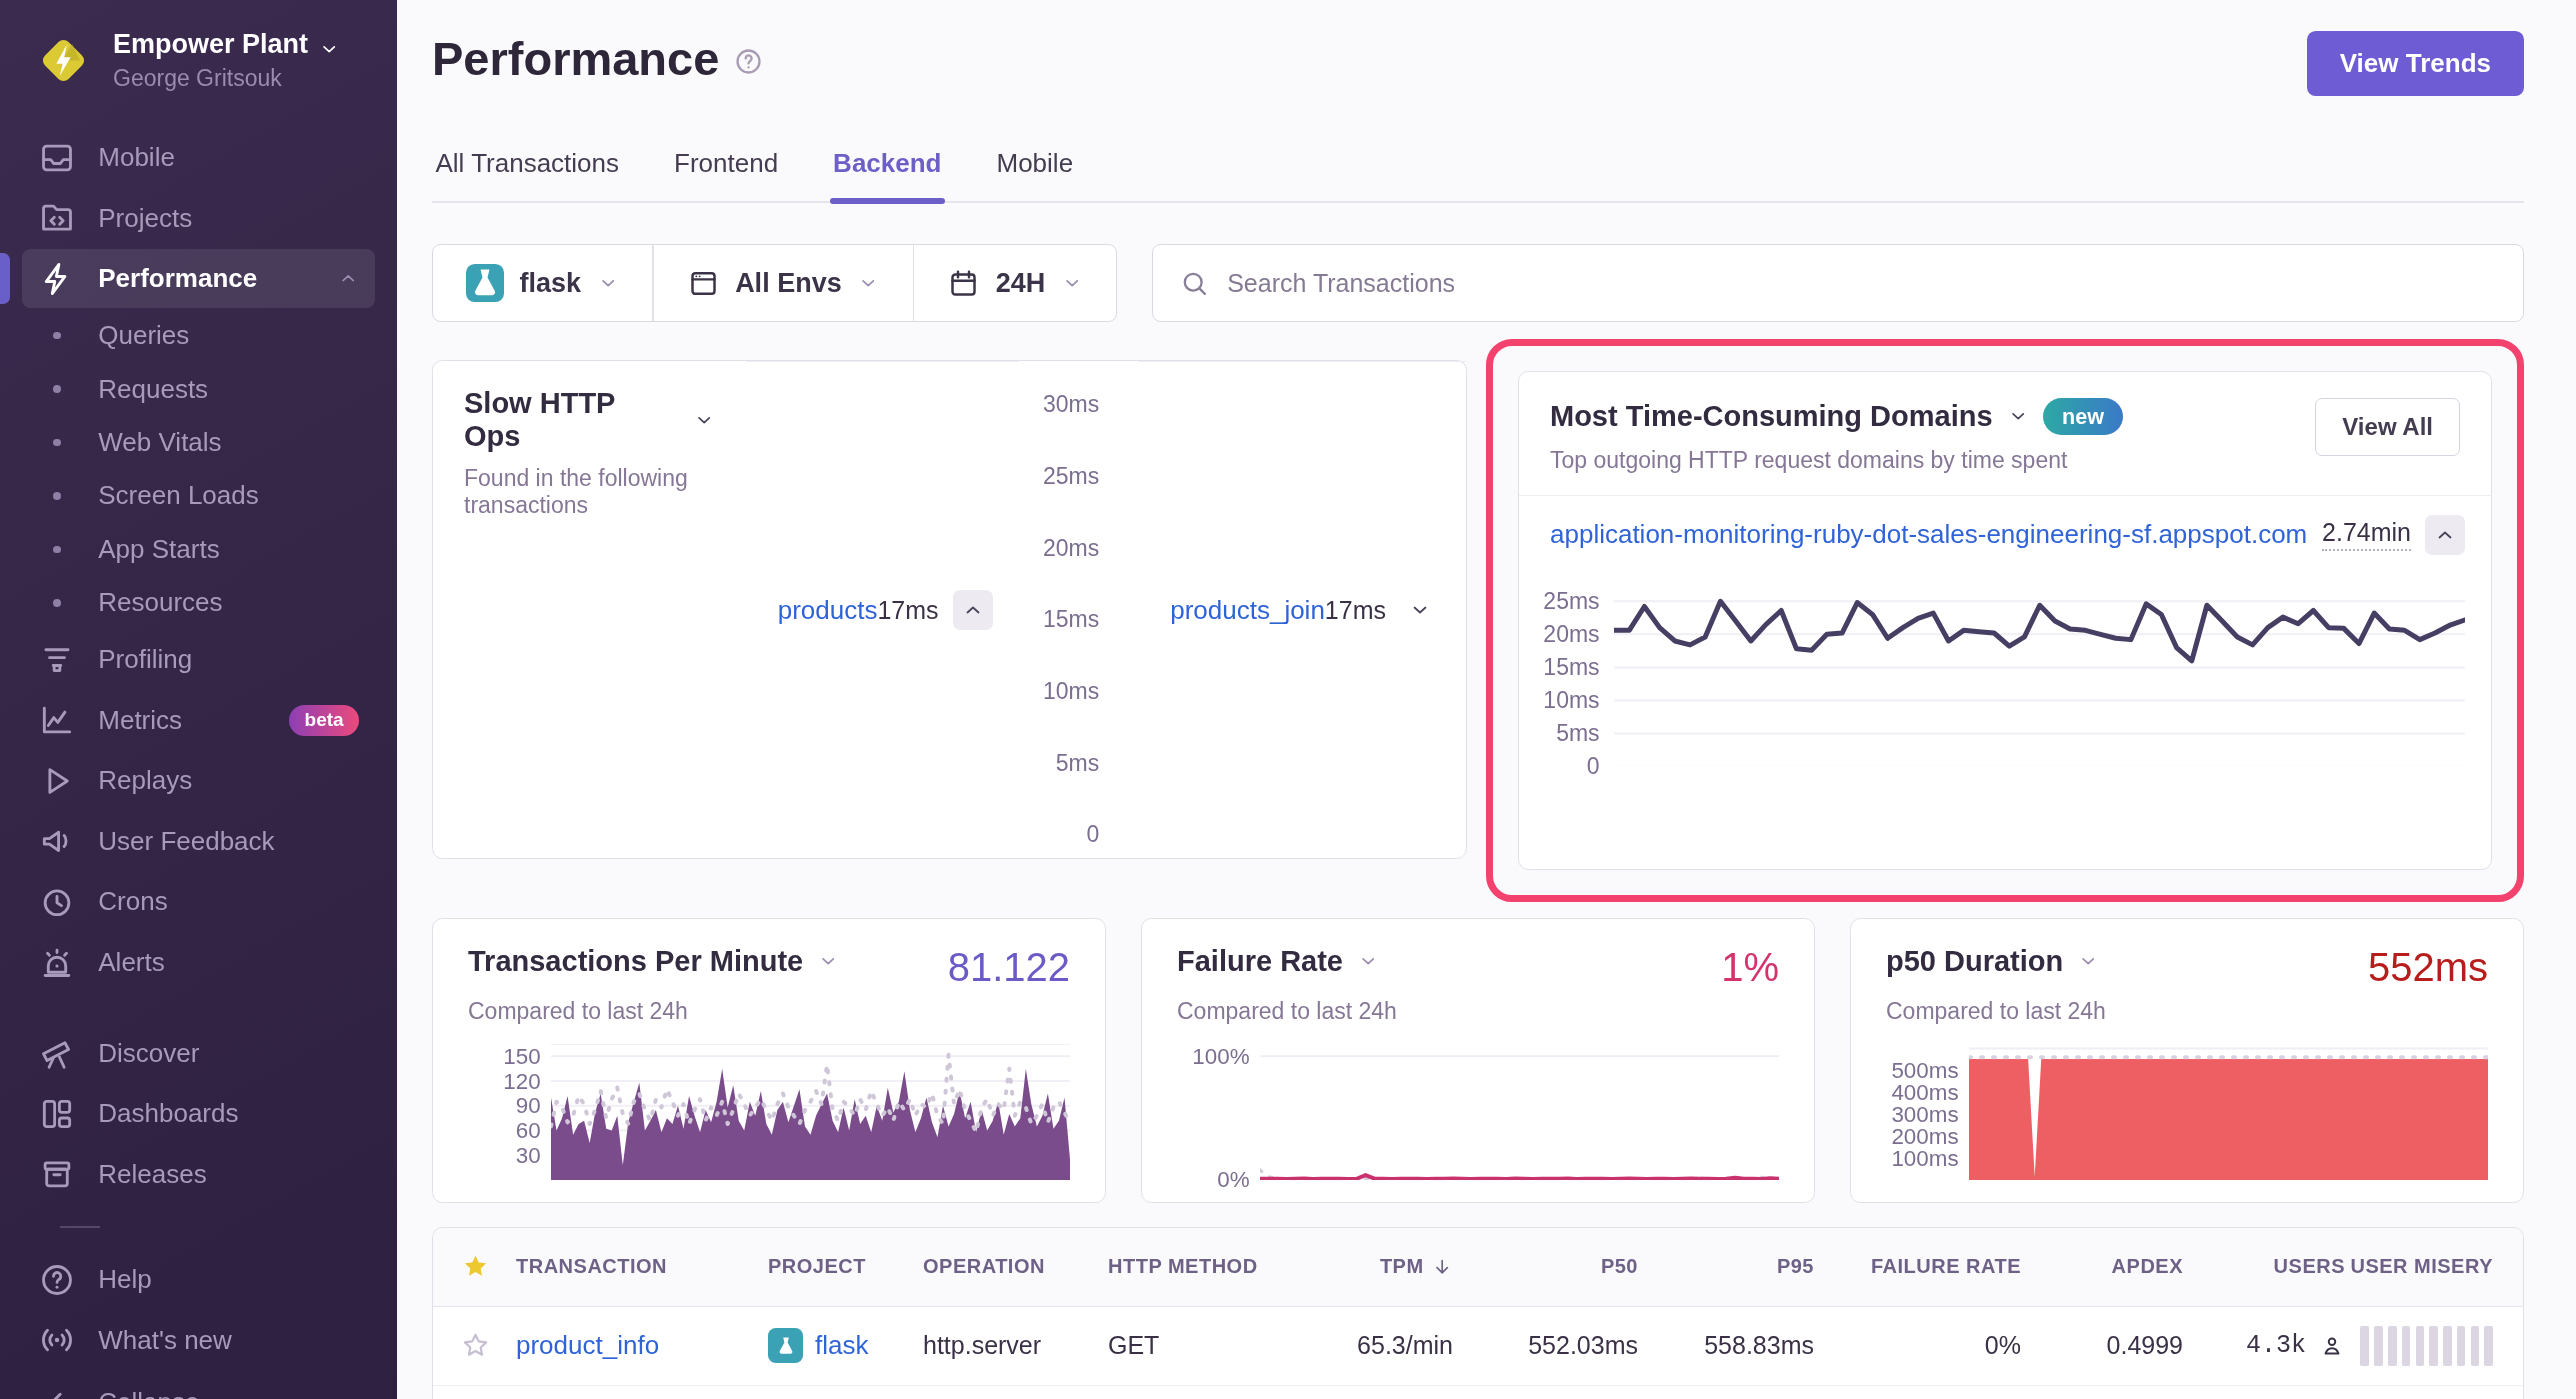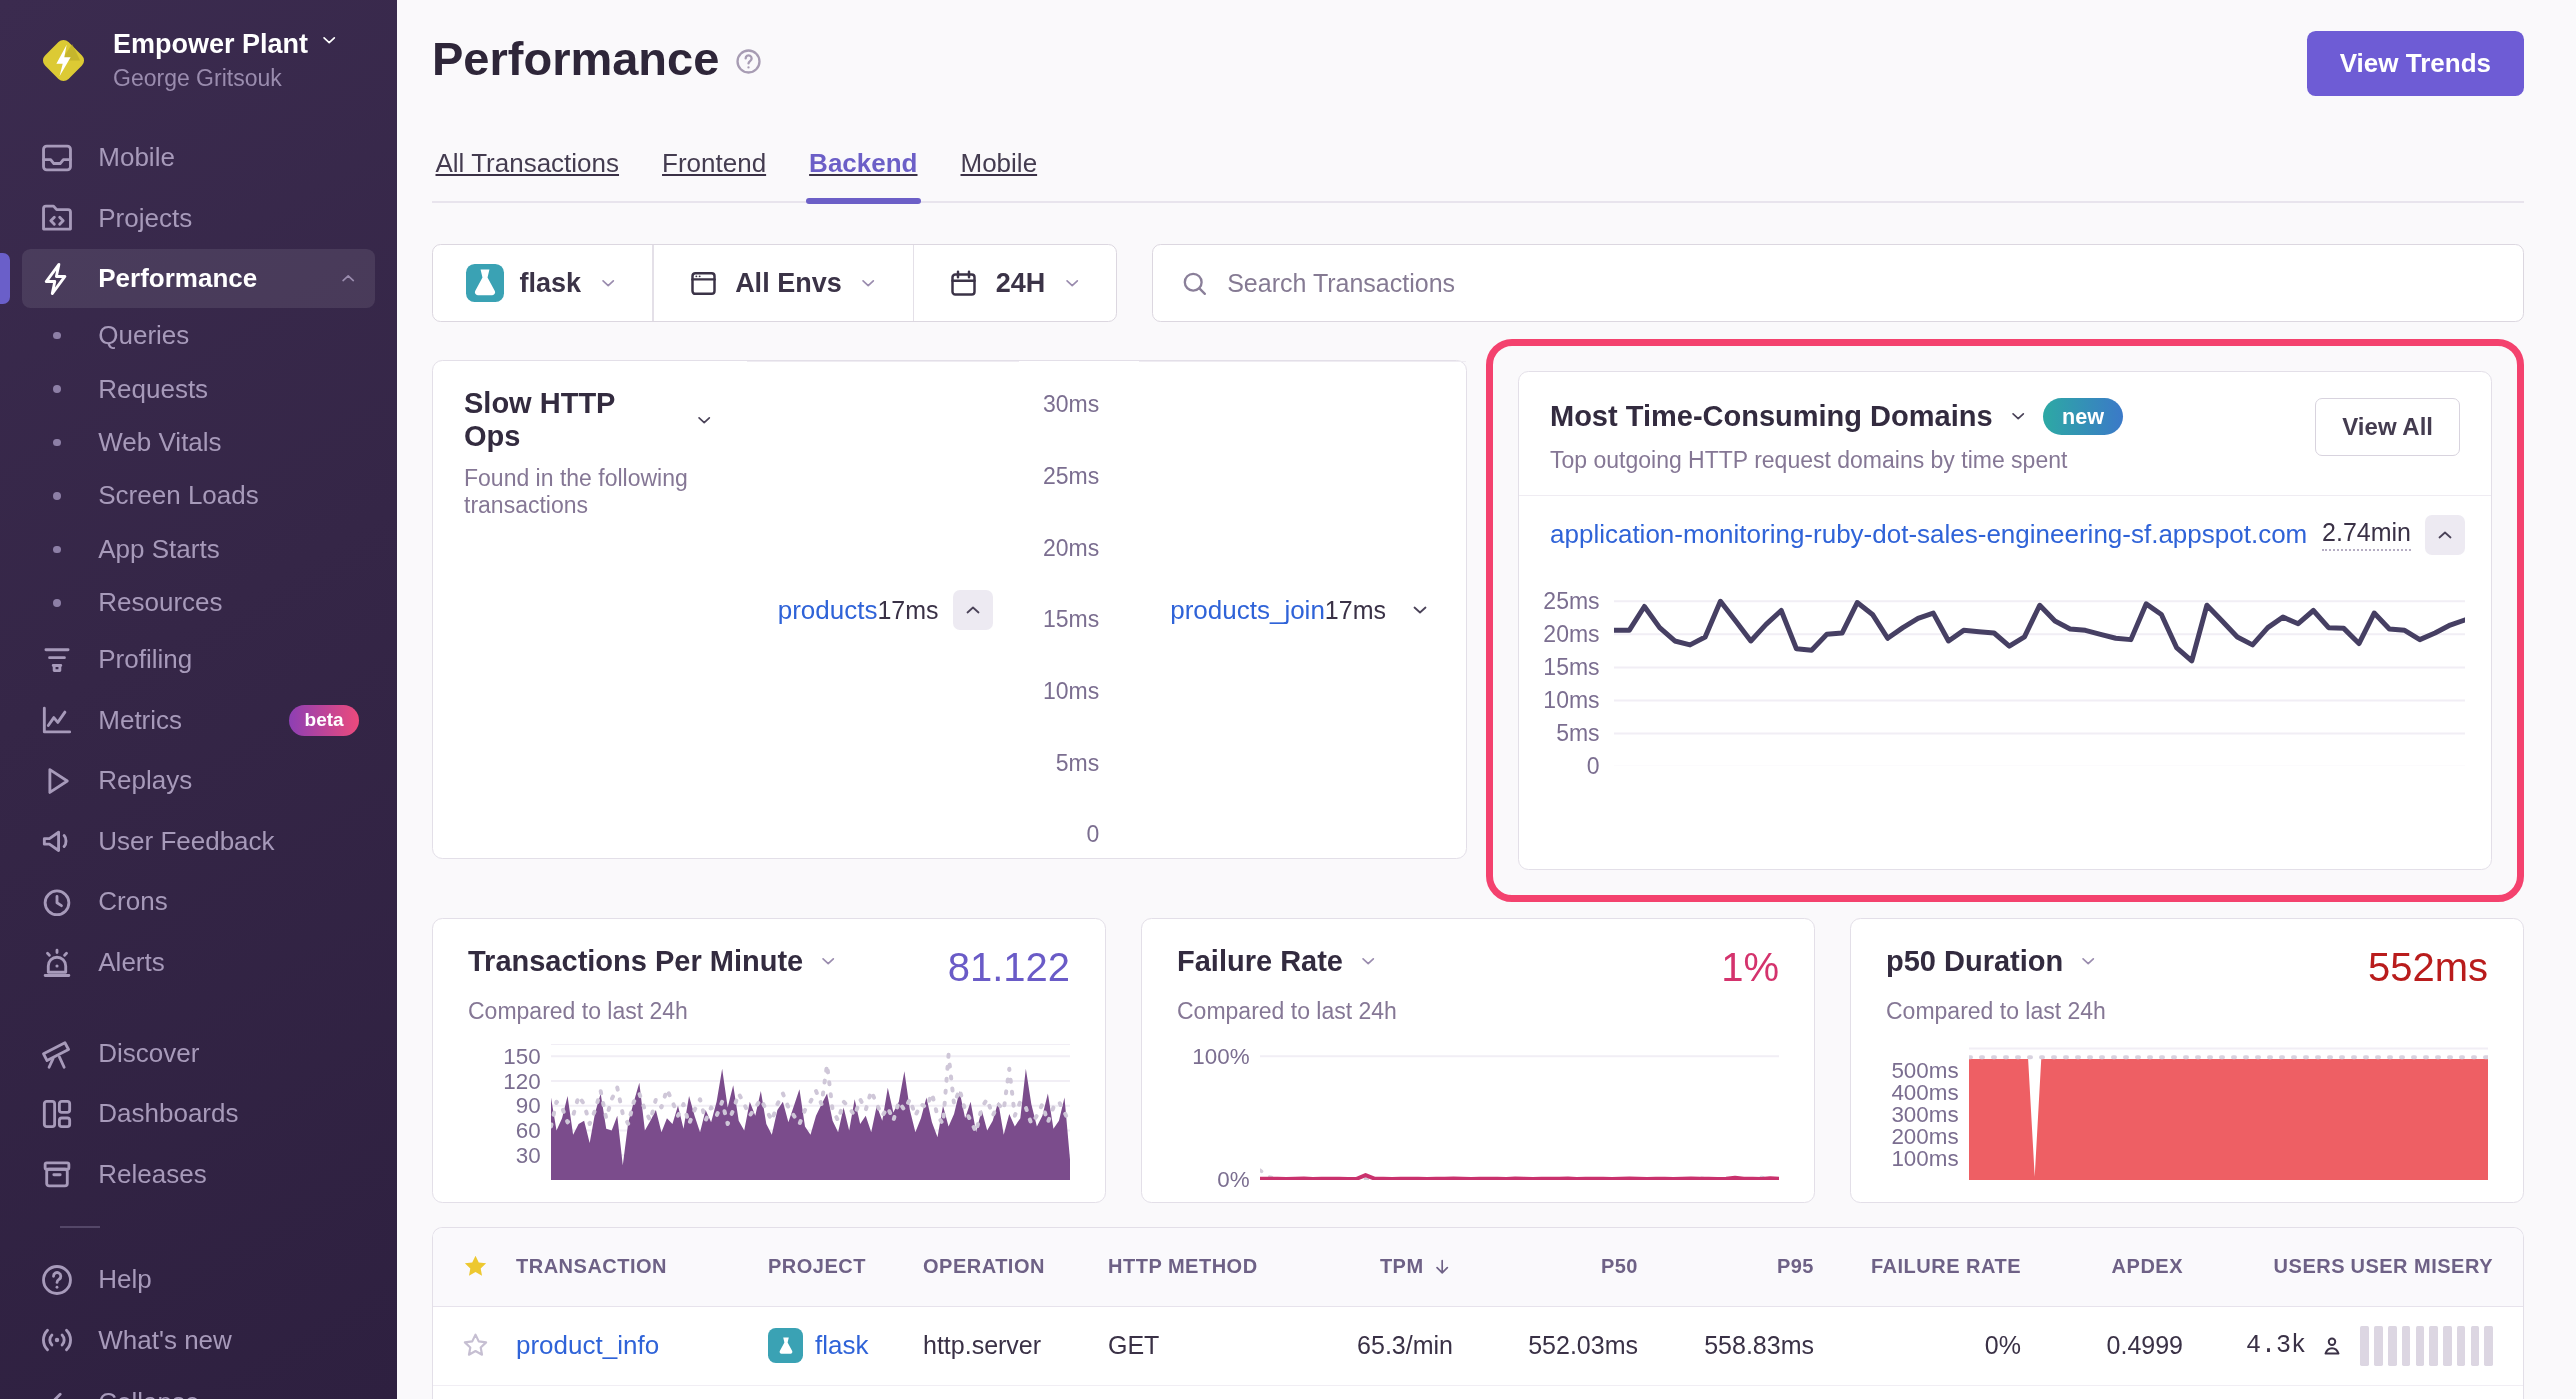--- a/index.html
+++ b/index.html
@@ -6,21 +6,21 @@
   html,body { width:2576px; height:1399px; overflow:hidden; }
   body { display:flex; background:#faf9fb; font-family:"Liberation Sans","DejaVu Sans",sans-serif; color:#3a3146; }
   .ic { display:block; }
   .ic-slot { display:inline-flex; align-items:center; justify-content:center; }
 
   
   aside { width:397px; flex:none; height:100%; display:flex; flex-direction:column;
     background:linear-gradient(150deg,#3b2b4f 0%,#352647 45%,#2e2040 100%); color:#a79aba; overflow:hidden; }
   .org { display:flex; align-items:center; gap:21px; padding:29px 31px 22.4px 35px; cursor:pointer; }
   .org-logo { width:57px; height:57px; flex:none; }
-  .org-name { display:flex; align-items:flex-start; gap:10.4px; color:#fff; font-size:27px; font-weight:700; }
+  .org-name { display:flex; align-items:flex-end; gap:10.4px; color:#fff; font-size:27px; font-weight:700; }
   .org-name .ic-slot { width:22.4px; color:#fff; }
   .org-user { font-size:23px; color:#9a8cae; margin-top:5.2px; }
   nav { flex:1; padding-top:12px; }
   .s-item { position:relative; display:flex; align-items:center; gap:22.4px; margin:1.7px 22.4px;
     padding:10.4px 15.5px; border-radius:8.6px; font-size:26px; cursor:pointer; }
   .s-item .s-icon { width:38px; flex:none; display:flex; justify-content:center; }
   .s-item .s-icon svg { width:33px; height:33px; }
   .s-item.active { background:rgba(255,255,255,.09); color:#fff; font-weight:600; }
   .s-item.active::before { content:''; position:absolute; left:-22.4px; top:3.5px; bottom:3.5px; width:9.5px;
     background:#6a5fc9; border-radius:0 7px 7px 0; }
@@ -35,21 +35,21 @@
 
   
   main { flex:1; padding:0 52px 0 35px; min-width:0; }
   .page-head { display:flex; justify-content:space-between; align-items:flex-start; margin-top:31px; }
   .head-left { display:flex; align-items:center; gap:14px; }
   h1 { font-size:47px; font-weight:700; color:#2e2639; }
   .qmark { width:31px; color:#a79cb3; margin-top:5.2px; }
   .btn-primary { background:#6e5cd5; color:#fff; border:none; border-radius:8.6px; font-size:26px;
     font-weight:700; padding:17px 33px; cursor:pointer; font-family:inherit; }
 
-  .tabs { display:flex; gap:36px; margin-top:40px; border-bottom:2.6px solid #e8e4ed;text-decoration:underline; }
+  .tabs { display:flex; gap:48px; margin-top:40px; border-bottom:2.6px solid #e8e4ed; }
   .tab { position:relative; font-size:26px; color:#443c50; padding:0 3.5px 22.4px; cursor:pointer; }
   .tab.active { color:#6c5fc7; font-weight:600; }
   .tab.active::after { content:''; position:absolute; left:0; right:0; bottom:-2.6px; height:6px;
     border-radius:3.5px; background:#6c5fc7; }
 
   .filter-row { display:flex; gap:35px; margin-top:41px; }
   .filter-group { display:flex; align-items:stretch; background:#fff; border:1.7px solid #dcd7e0;
     border-radius:8.6px; height:78px; }
   .filter-btn { display:flex; align-items:center; gap:15.5px; padding:0 33px; font-size:27px;
     font-weight:700; color:#3b3347; background:none; border:none; cursor:pointer; font-family:inherit; }

